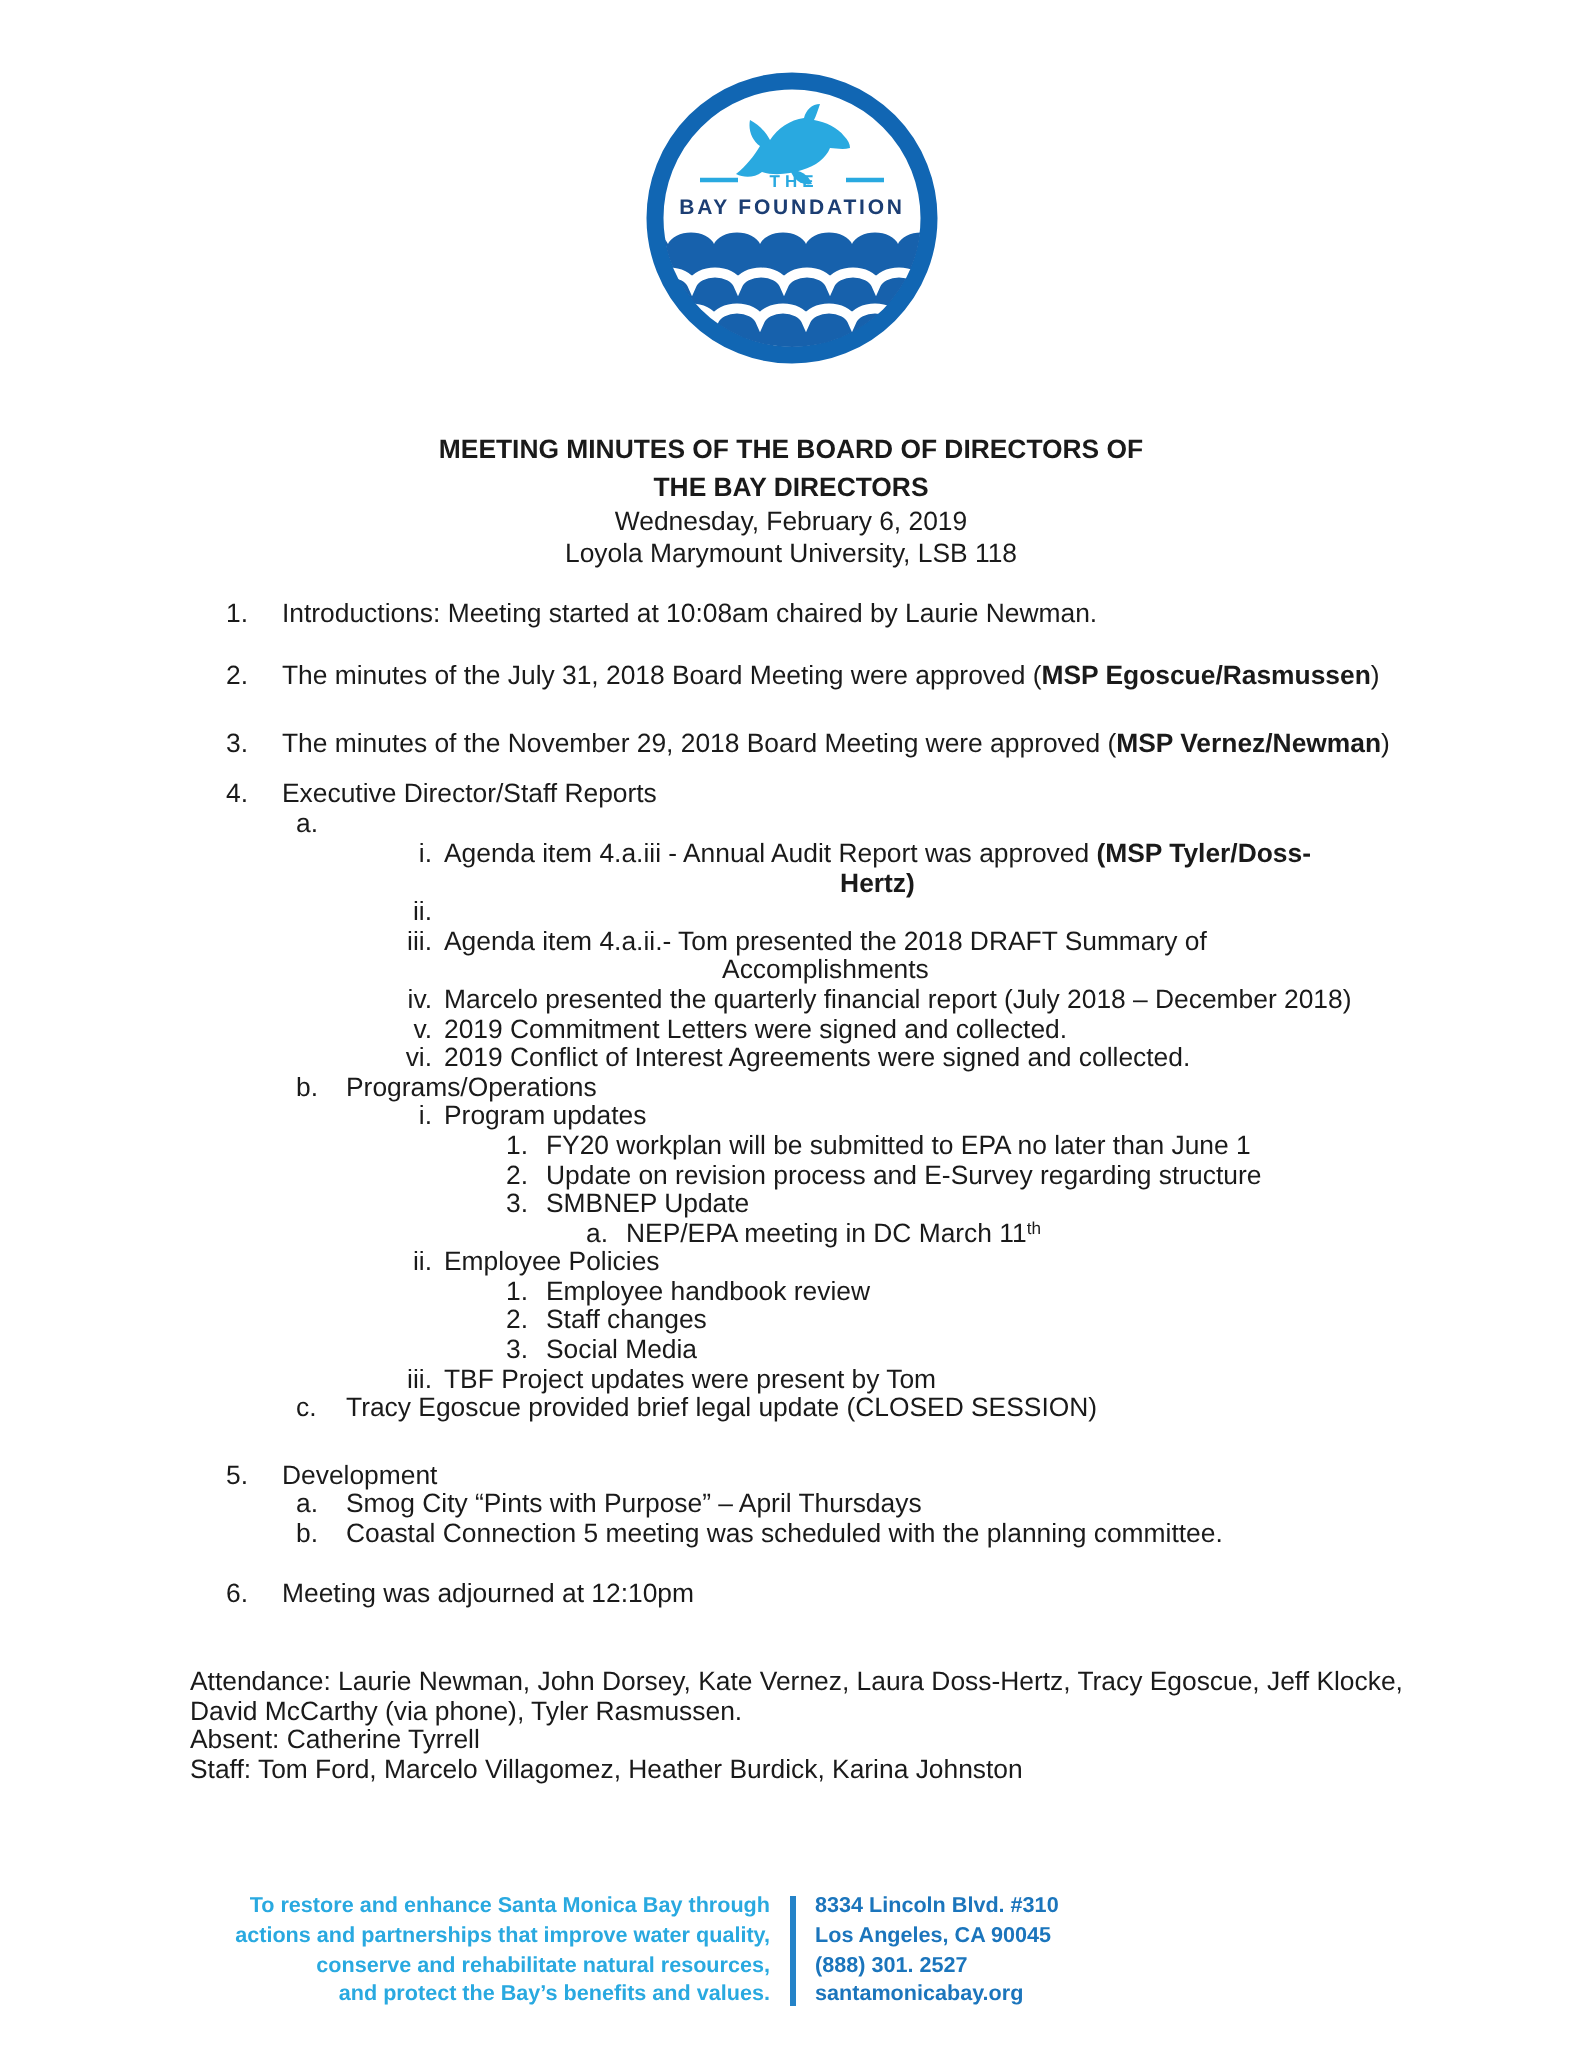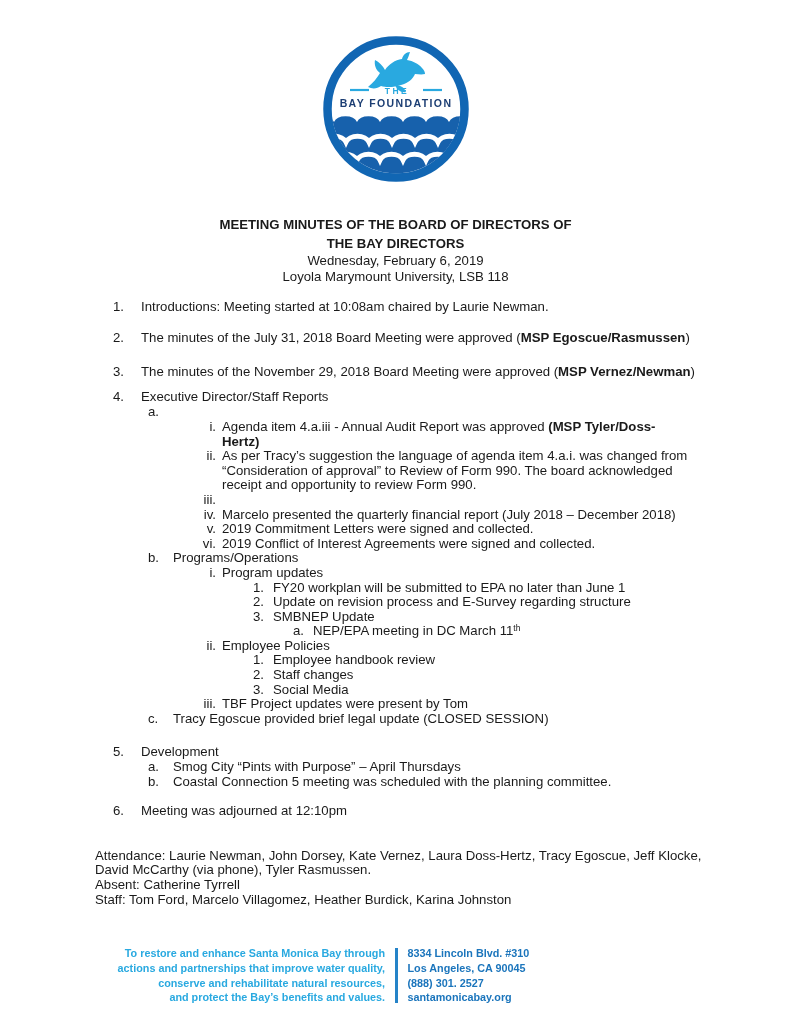--- a/index.html
+++ b/index.html
@@ -25,21 +25,21 @@
   .wave{fill:var(--wave-blue);}
   .wstripe{fill:none;stroke:#ffffff;stroke-width:5;}
   
   .title-block{margin-top:33px;text-align:center;font-size:13.2px;}
   .title-main{font-weight:bold;line-height:19px;}
   .title-sub{line-height:15.5px;}
   
   .outline{margin-top:16px;width:760px;font-size:13.2px;line-height:14.6px;}
   .orow{display:flex;align-items:flex-start;}
   .marker{flex:0 0 auto;}
-  .otext{white-space:nowrap;}
+  .otext{white-space:nowrap;text-align:center;}
   .b{font-weight:bold;}
   sup{font-size:65%;line-height:0;vertical-align:baseline;position:relative;top:-0.45em;}
   .lvl1{padding-left:113px;} .lvl1 .marker{width:28px;}
   .lvl2{padding-left:148px;} .lvl2 .marker{width:25px;}
   .lvl3{padding-left:190px;} .lvl3 .marker{width:26px;text-align:right;margin-right:6px;}
   .lvl4{padding-left:253px;} .lvl4 .marker{width:20px;}
   .lvl5{padding-left:293px;} .lvl5 .marker{width:20px;}
   
   .attendance{margin:30px 0 0 95px;font-size:13.2px;line-height:14.6px;}
   .attendance div{white-space:nowrap;}
@@ -124,24 +124,24 @@
       </div>
       <div class="orow lvl2" style="margin-top: 1px;">
         <span class="marker">a.</span>
       </div>
       <div class="orow lvl3">
         <span class="marker">i.</span>
         <span class="otext"><span>Agenda item 4.a.iii - Annual Audit Report was approved </span><span class="b">(MSP Tyler/Doss-</span><br><span class="b">Hertz)</span></span>
       </div>
       <div class="orow lvl3">
         <span class="marker">ii.</span>
-        <span class="otext"><span>As per Tracy’s suggestion the language of agenda item 4.a.i. was changed from</span><br><span>“Consideration of approval” to Review of Form 990. The board acknowledged</span><br><span>receipt and opportunity to review Form 990.</span></span>
       </div>
       <div class="orow lvl3">
         <span class="marker">iii.</span>
+        <span class="otext"><span>Agenda item 4.a.ii.- Tom presented the 2018 DRAFT Summary of</span><br><span>Accomplishments</span></span>
       </div>
       <div class="orow lvl3">
         <span class="marker">iv.</span>
         <span class="otext"><span>Marcelo presented the quarterly financial report (July 2018 – December 2018)</span></span>
       </div>
       <div class="orow lvl3">
         <span class="marker">v.</span>
         <span class="otext"><span>2019 Commitment Letters were signed and collected.</span></span>
       </div>
       <div class="orow lvl3">

